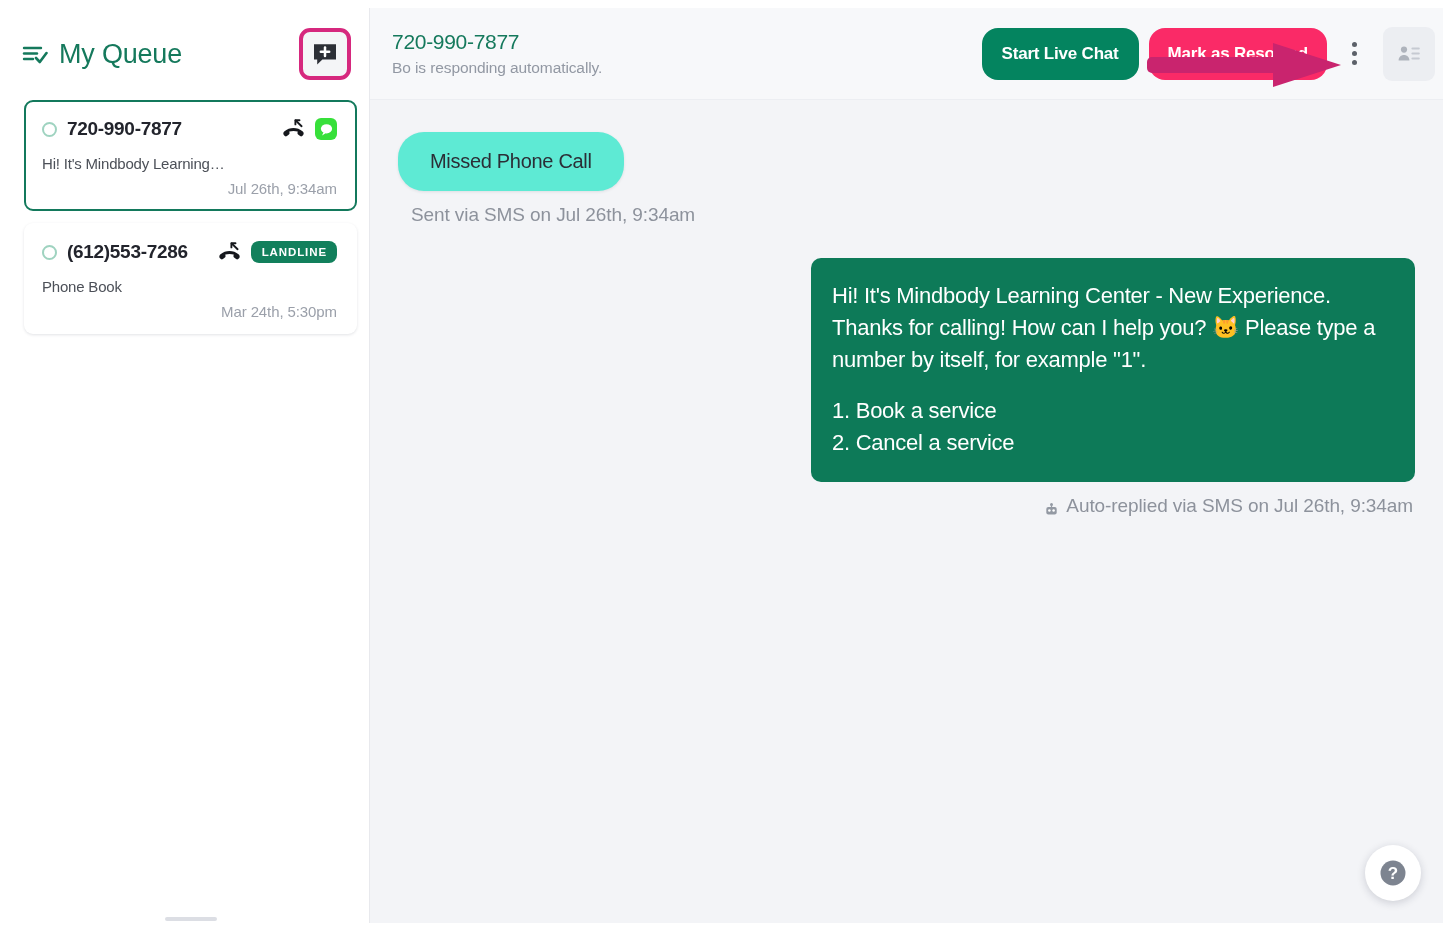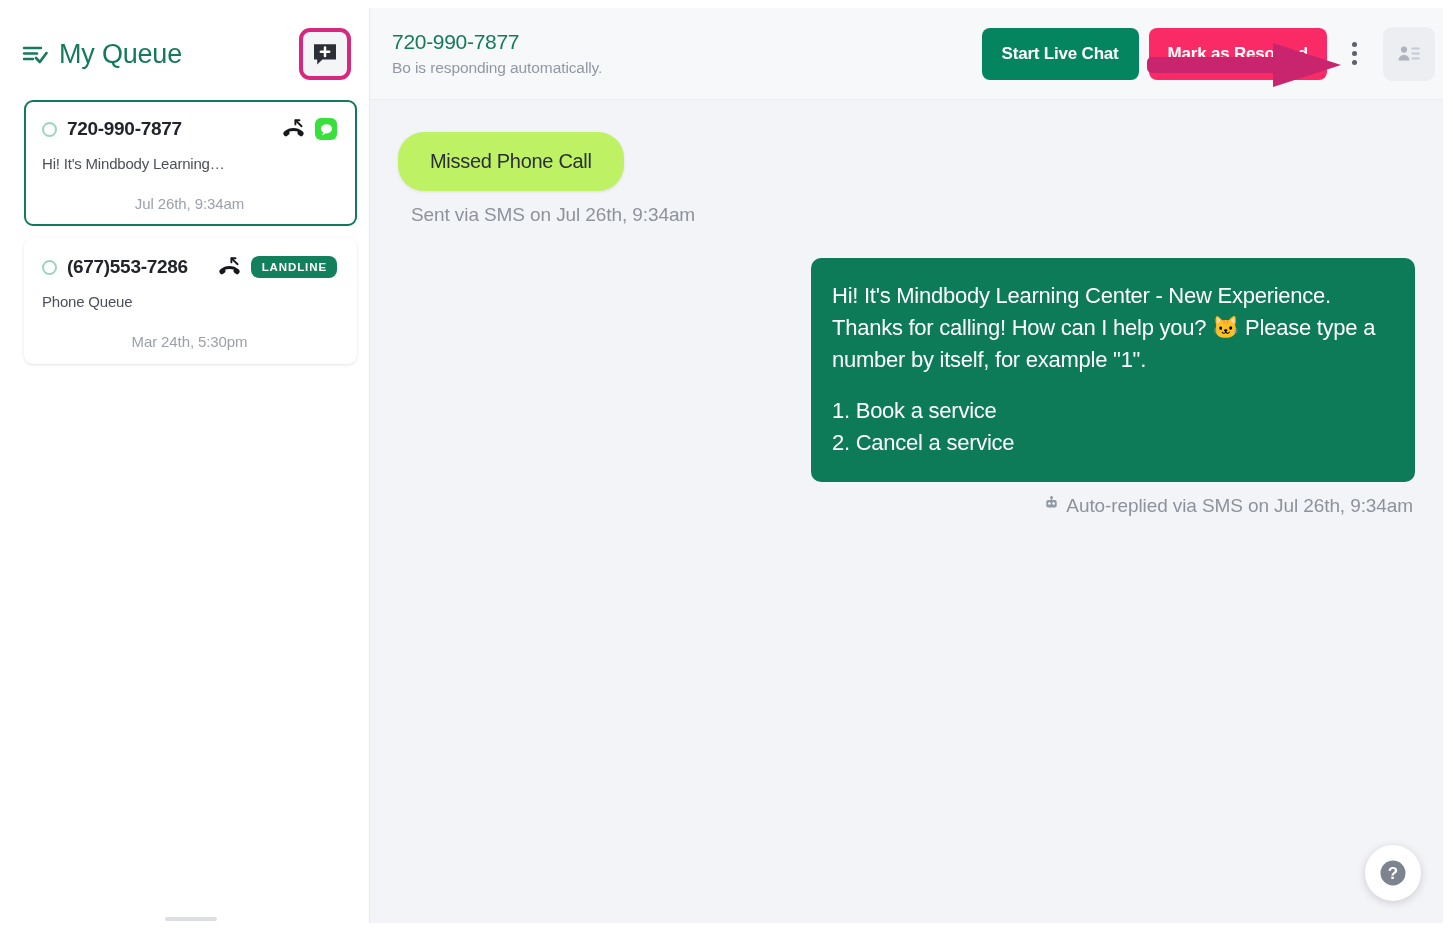--- a/index.html
+++ b/index.html
@@ -144,24 +144,24 @@
     margin-top: 15px;
     font-size: 15px;
     color: #4c5058;
     letter-spacing: -0.2px;
     white-space: nowrap;
     overflow: hidden;
     text-overflow: ellipsis;
   }
 
   .qc-time {
-    margin-top: 23px;
+    margin-top: 8px;
     font-size: 15px;
     color: #9ba0aa;
-    text-align: center;
+    text-align: right;
     letter-spacing: -0.1px;
   }
 
   .sidebar-scroll-nub {
     position: absolute;
     bottom: 2px;
     left: 50%;
     transform: translateX(-50%);
     width: 52px;
     height: 4px;
@@ -204,21 +204,21 @@
 
   .header-actions {
     margin-left: auto;
     display: flex;
     align-items: center;
     gap: 10px;
   }
 
   .btn {
     border: none;
-    border-radius: 8px;
+    border-radius: 16px;
     font-size: 17px;
     font-weight: 700;
     letter-spacing: -0.2px;
     cursor: pointer;
     font-family: "Liberation Sans", sans-serif;
     white-space: nowrap;
   }
   .btn-live-chat {
     background: #04845f;
     color: #ffffff;
@@ -276,39 +276,39 @@
     flex: 1;
     padding: 32px 28px 20px 28px;
     overflow-y: auto;
   }
 
   .msg-row { display: flex; flex-direction: column; }
   .msg-row.inbound { align-items: flex-start; }
   .msg-row.outbound { align-items: flex-end; margin-top: 32px; }
 
   .bubble-in {
-    background: #bef264;
+    background: #5eead4;
     border-radius: 26px;
     padding: 18px 32px;
     font-size: 20px;
     color: #2b2e36;
     letter-spacing: -0.3px;
     box-shadow: 0 1px 3px rgba(30,35,60,0.10);
   }
 
   .msg-meta {
     font-size: 19px;
     color: #8d929c;
     margin-top: 13px;
     letter-spacing: -0.1px;
     padding-left: 13px;
   }
   .msg-meta.right {
     display: flex;
-    align-items: flex-start;
+    align-items: flex-end;
     gap: 7px;
     padding-left: 0;
     padding-right: 2px;
   }
   .robot-icon { width: 15px; height: 15px; display: block; }
 
   .bubble-out {
     background: #0d7a58;
     color: #ffffff;
     border-radius: 10px;
@@ -393,33 +393,33 @@
             </span>
           </span>
         </div>
         <div class="qc-preview">Hi! It's Mindbody Learning…</div>
         <div class="qc-time">Jul 26th, 9:34am</div>
       </div>
 
       <div class="queue-card">
         <div class="qc-row1">
           <span class="status-dot"></span>
-          <span class="qc-number">(677)553-7286</span>
+          <span class="qc-number">(612)553-7286</span>
           <span class="qc-icons">
             <span>
               <svg class="missed-call-icon" viewBox="0 0 23 20" fill="none">
                 <path d="M2.2 16.6c-1.1-1.3-1.3-3 0-4.1C5 10.2 8.2 9.1 11.5 9.1s6.5 1.1 9.3 3.4c1.3 1.1 1.1 2.8 0 4.1-.8.9-1.9 1-2.7.4l-2-1.5c-.6-.5-.7-1-.6-1.7l.2-1.2c-2.7-.9-5.6-.9-8.4 0l.2 1.2c.1.7 0 1.2-.6 1.7l-2 1.5c-.8.6-1.9.5-2.7-.4Z" fill="#16181d"></path>
                 <path d="M13.6 1.4 L19.6 7.2" stroke="#16181d" stroke-width="1.9" stroke-linecap="round"></path>
                 <path d="M13.4 5.4 L13.4 1.3 L17.5 1.3" stroke="#16181d" stroke-width="1.9" stroke-linecap="round" stroke-linejoin="round" fill="none"></path>
               </svg>
             </span>
             <span class="landline-badge">LANDLINE</span>
           </span>
         </div>
-        <div class="qc-preview">Phone Queue</div>
+        <div class="qc-preview">Phone Book</div>
         <div class="qc-time">Mar 24th, 5:30pm</div>
       </div>
 
     </div>
 
     <div class="sidebar-scroll-nub"></div>
   </aside>
 
   <section class="main">
 

